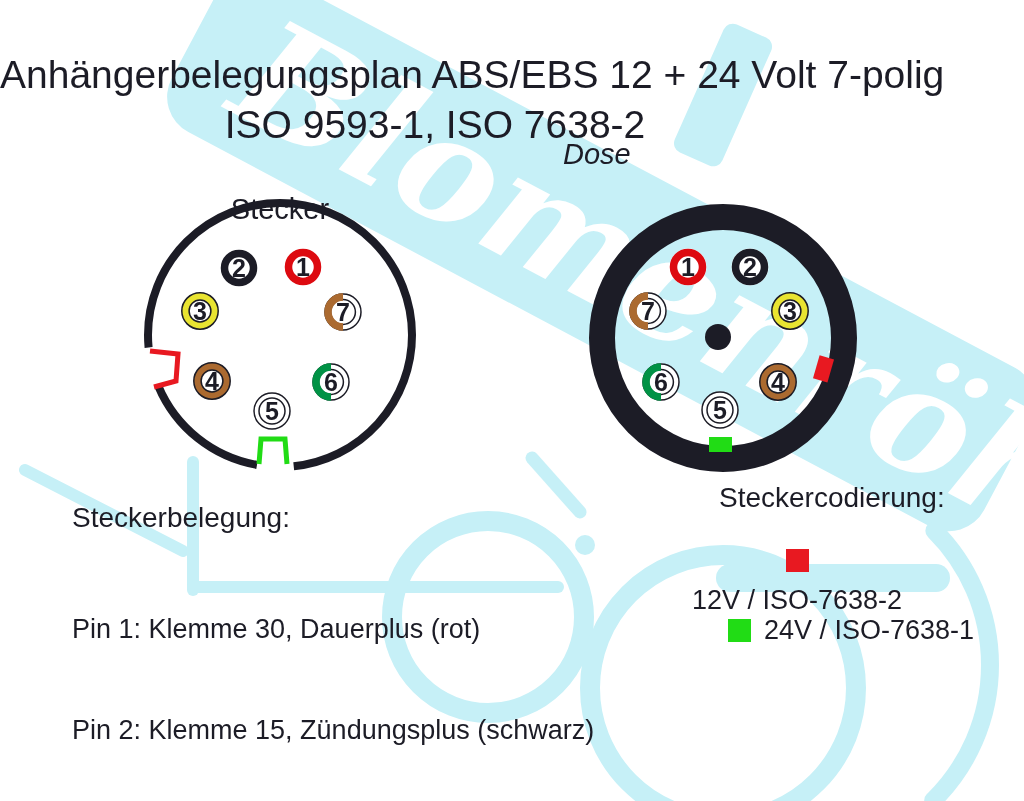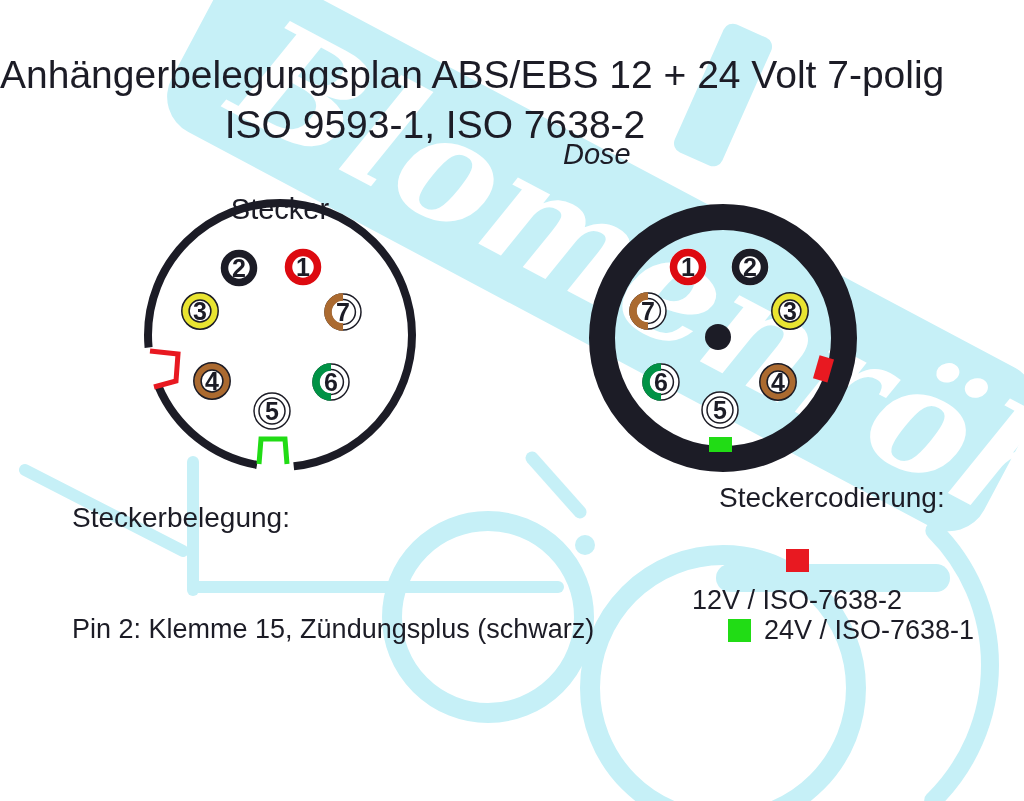--- a/index.html
+++ b/index.html
@@ -162,20 +162,21 @@
     <circle class="pinbg" r="18.5"></circle>
     <circle class="edge" r="18"></circle>
       <circle class="edge" r="12.4"></circle>
     <path class="ring" d="M 0,-15 A 15,15 0 0 0 0,15" stroke="#ab6a30"></path>
     <text class="pnum" y="8.5">7</text>
   </g>
 </svg>
 
 <div class="abs fg heading" id="belegung-head">Steckerbelegung:</div>
 <div class="abs fg" id="pin-list">
+  <div>Pin 1: Klemme 30, Dauerplus (rot)</div>
   <div>Pin 2: Klemme 15, Zündungsplus (schwarz)</div>
   
   
   
   
   
 </div>
 
 <div class="abs fg heading" id="codierung-head">Steckercodierung:</div>
 <div class="abs fg legend-row" id="legend-12v">

